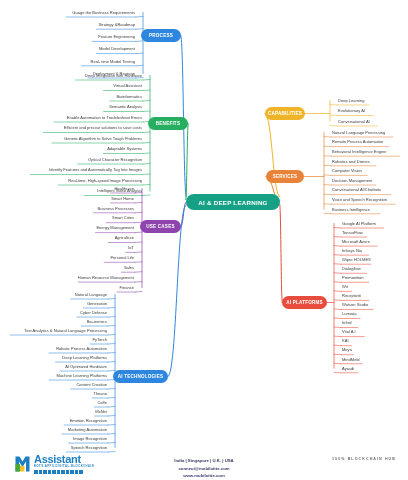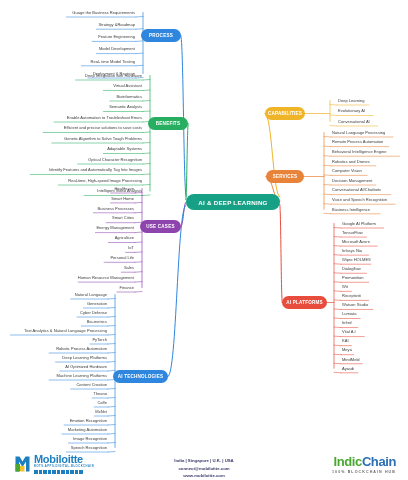--- a/index.html
+++ b/index.html
@@ -376,21 +376,21 @@
     </div>
 
   <div class="footer">
     <div class="logo-mob">
       <svg class="mob-mark" viewBox="0 0 34 38">
         <path d="M3 35 L3 5 L11 5 L17 15 L23 5 L31 5 L31 35 L24 35 L24 15 L17 26 L10 15 L10 35 Z" fill="#1e7fc0"></path>
         <path d="M3 20 L3 35 L12 35 L12 20 Z" fill="#4aa832"></path>
         <path d="M12 24 L12 35 L21 35 L21 24 Z" fill="#f2c230"></path>
       </svg>
       <span class="mob-text">
-        <span class="mob-name">Mobiloitte</span>
+        <span class="mob-name">Assistant</span>
         <span class="mob-tag">BOTS-APPS-DIGITAL-BLOCKCHAIN</span>
         <span class="mob-bars">
           <i></i>
             <i></i>
             <i></i>
             <i></i>
             <i></i>
             <i></i>
             <i></i>
             <i></i>
@@ -401,20 +401,17 @@
       </span>
     </div>
 
     <div class="addr">
       <div>India  |  Singapore  |  U.K.  |  USA</div>
       <div>connect@mobiloitte.com</div>
       <div>www.mobiloitte.com</div>
     </div>
 
     <div class="logo-indic">
-      <div class="indic-name">
-        <span class="g">Indic</span><span class="b">Chain</span>
-      </div>
       <div class="indic-tag">100% BLOCKCHAIN HUB</div>
     </div>
   </div>
 
 </div>
 
 </body></html>

